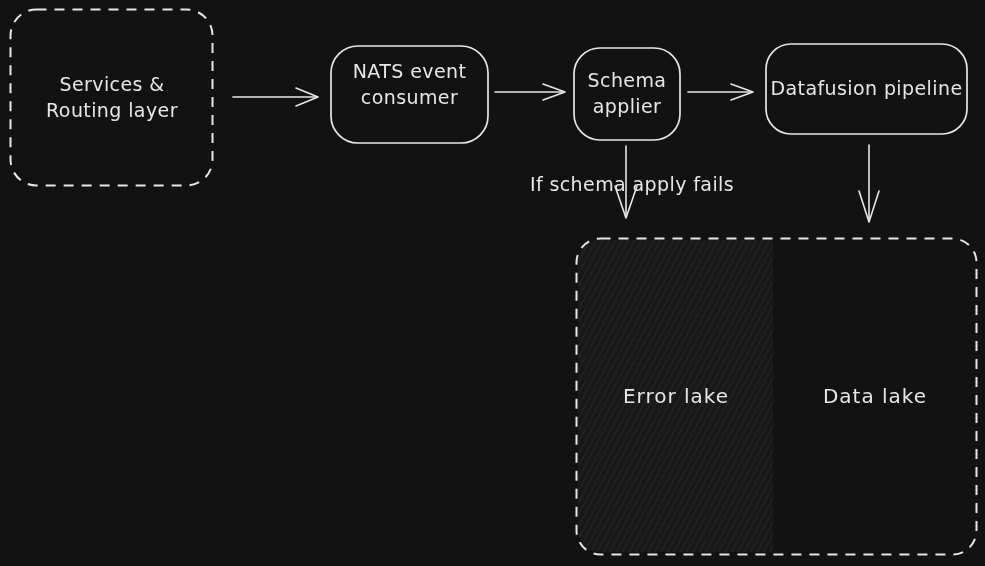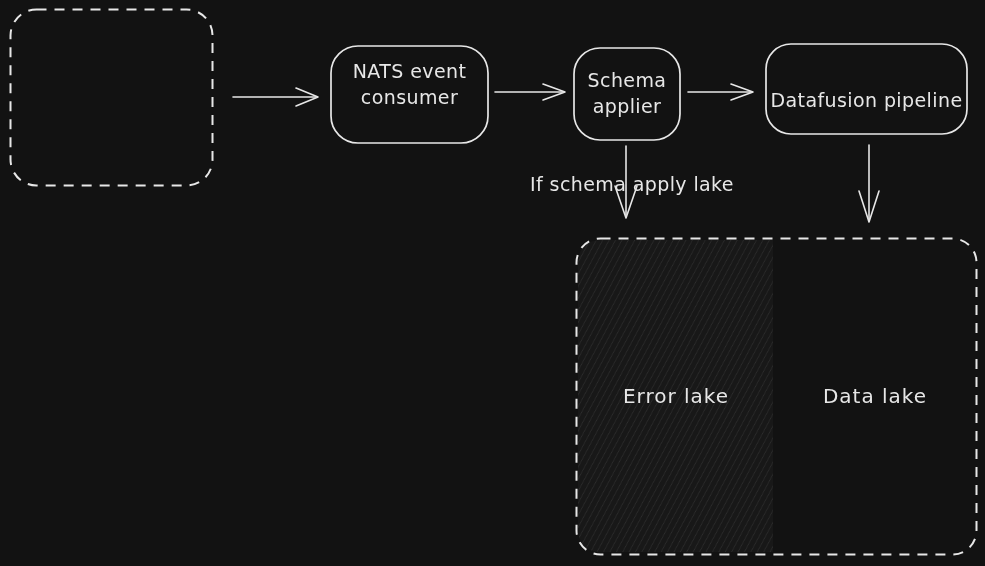--- a/index.html
+++ b/index.html
@@ -67,26 +67,27 @@
     <g class="arrow">
       <line x1="626" y1="146" x2="626" y2="215"></line>
       <path d="M 615 186 L 626 218 L 637 186"></path>
     </g>
     <g class="arrow">
       <line x1="869" y1="145" x2="869" y2="219"></line>
       <path d="M 859 191 L 869 222 L 879 191"></path>
     </g>
   </svg>
 
+  <div class="label" style="left:14px;top:10px;width:196px;height:175px;">Services &amp; Routing layer</div>
 
   <div class="label" style="left:335px;top:46px;width:149px;height:78px;">NATS event consumer</div>
 
   <div class="label" style="left:576px;top:48px;width:102px;height:92px;border-radius:32px;">Schema applier</div>
 
-  <div class="label" style="left:768px;top:56px;width:197px;height:90px;white-space:nowrap;">Datafusion pipeline</div>
+  <div class="label" style="left:768px;top:44px;width:197px;height:90px;white-space:nowrap;">Datafusion pipeline</div>
 
-  <div class="label annotation" style="left:522px;top:172px;width:220px;height:26px;">If schema apply lake</div>
+  <div class="label annotation" style="left:522px;top:172px;width:220px;height:26px;">If schema apply fails</div>
 
   <div class="label lake" style="left:773px;top:240px;width:204px;height:312px;">Data lake</div>
 
   <div class="label lake" style="left:578px;top:240px;width:196px;height:312px;">Error lake</div>
 
 </div>
 
 </body></html>

